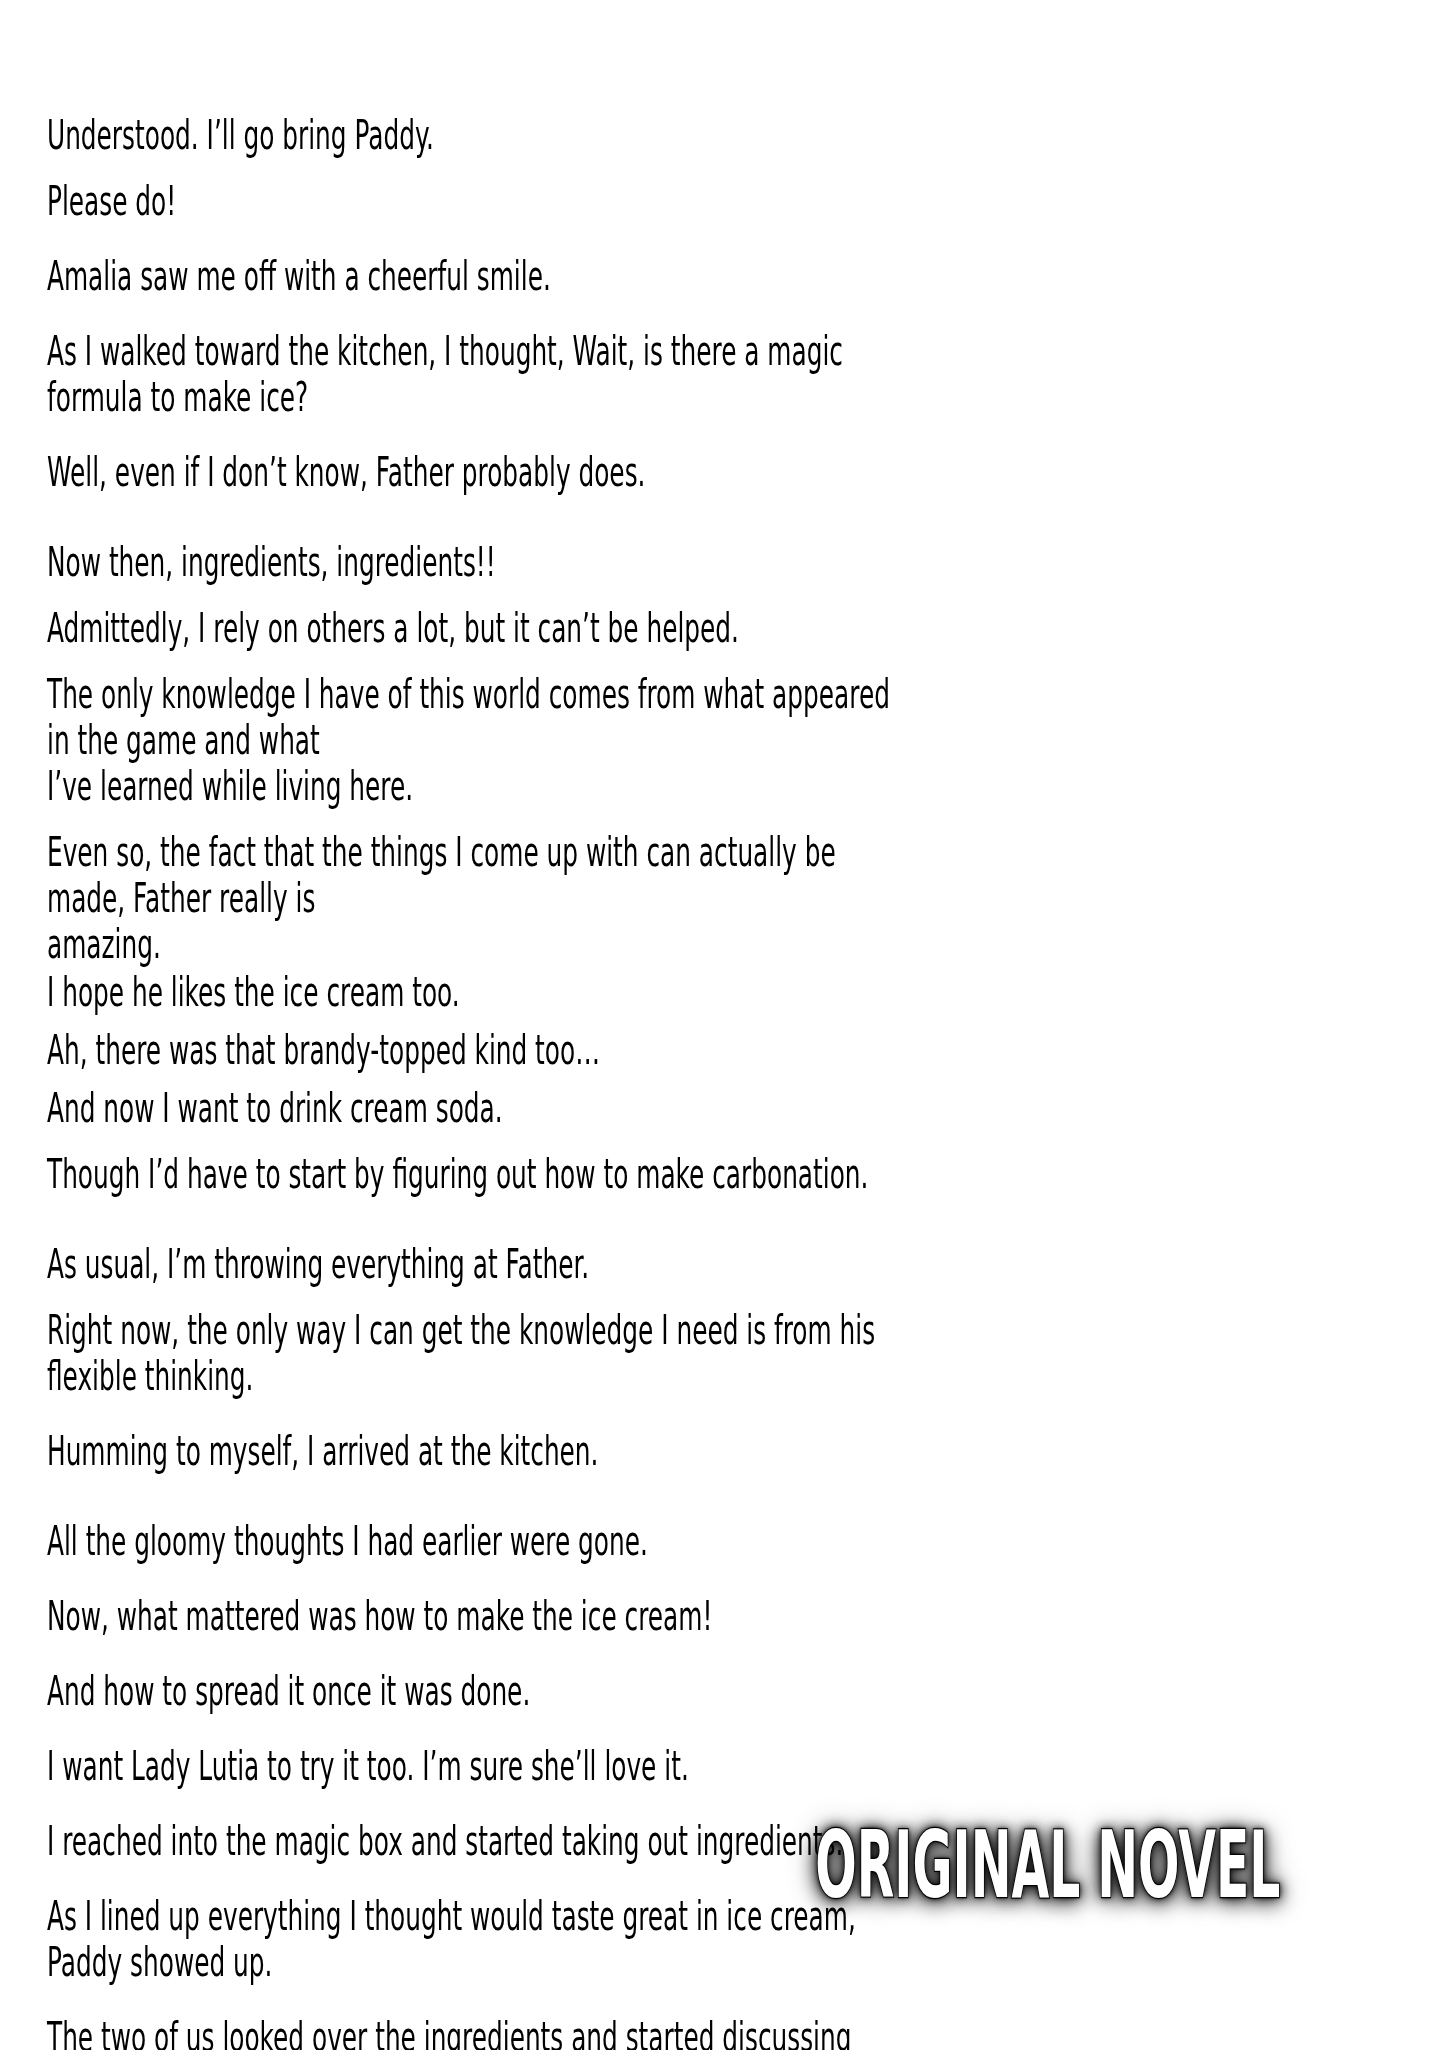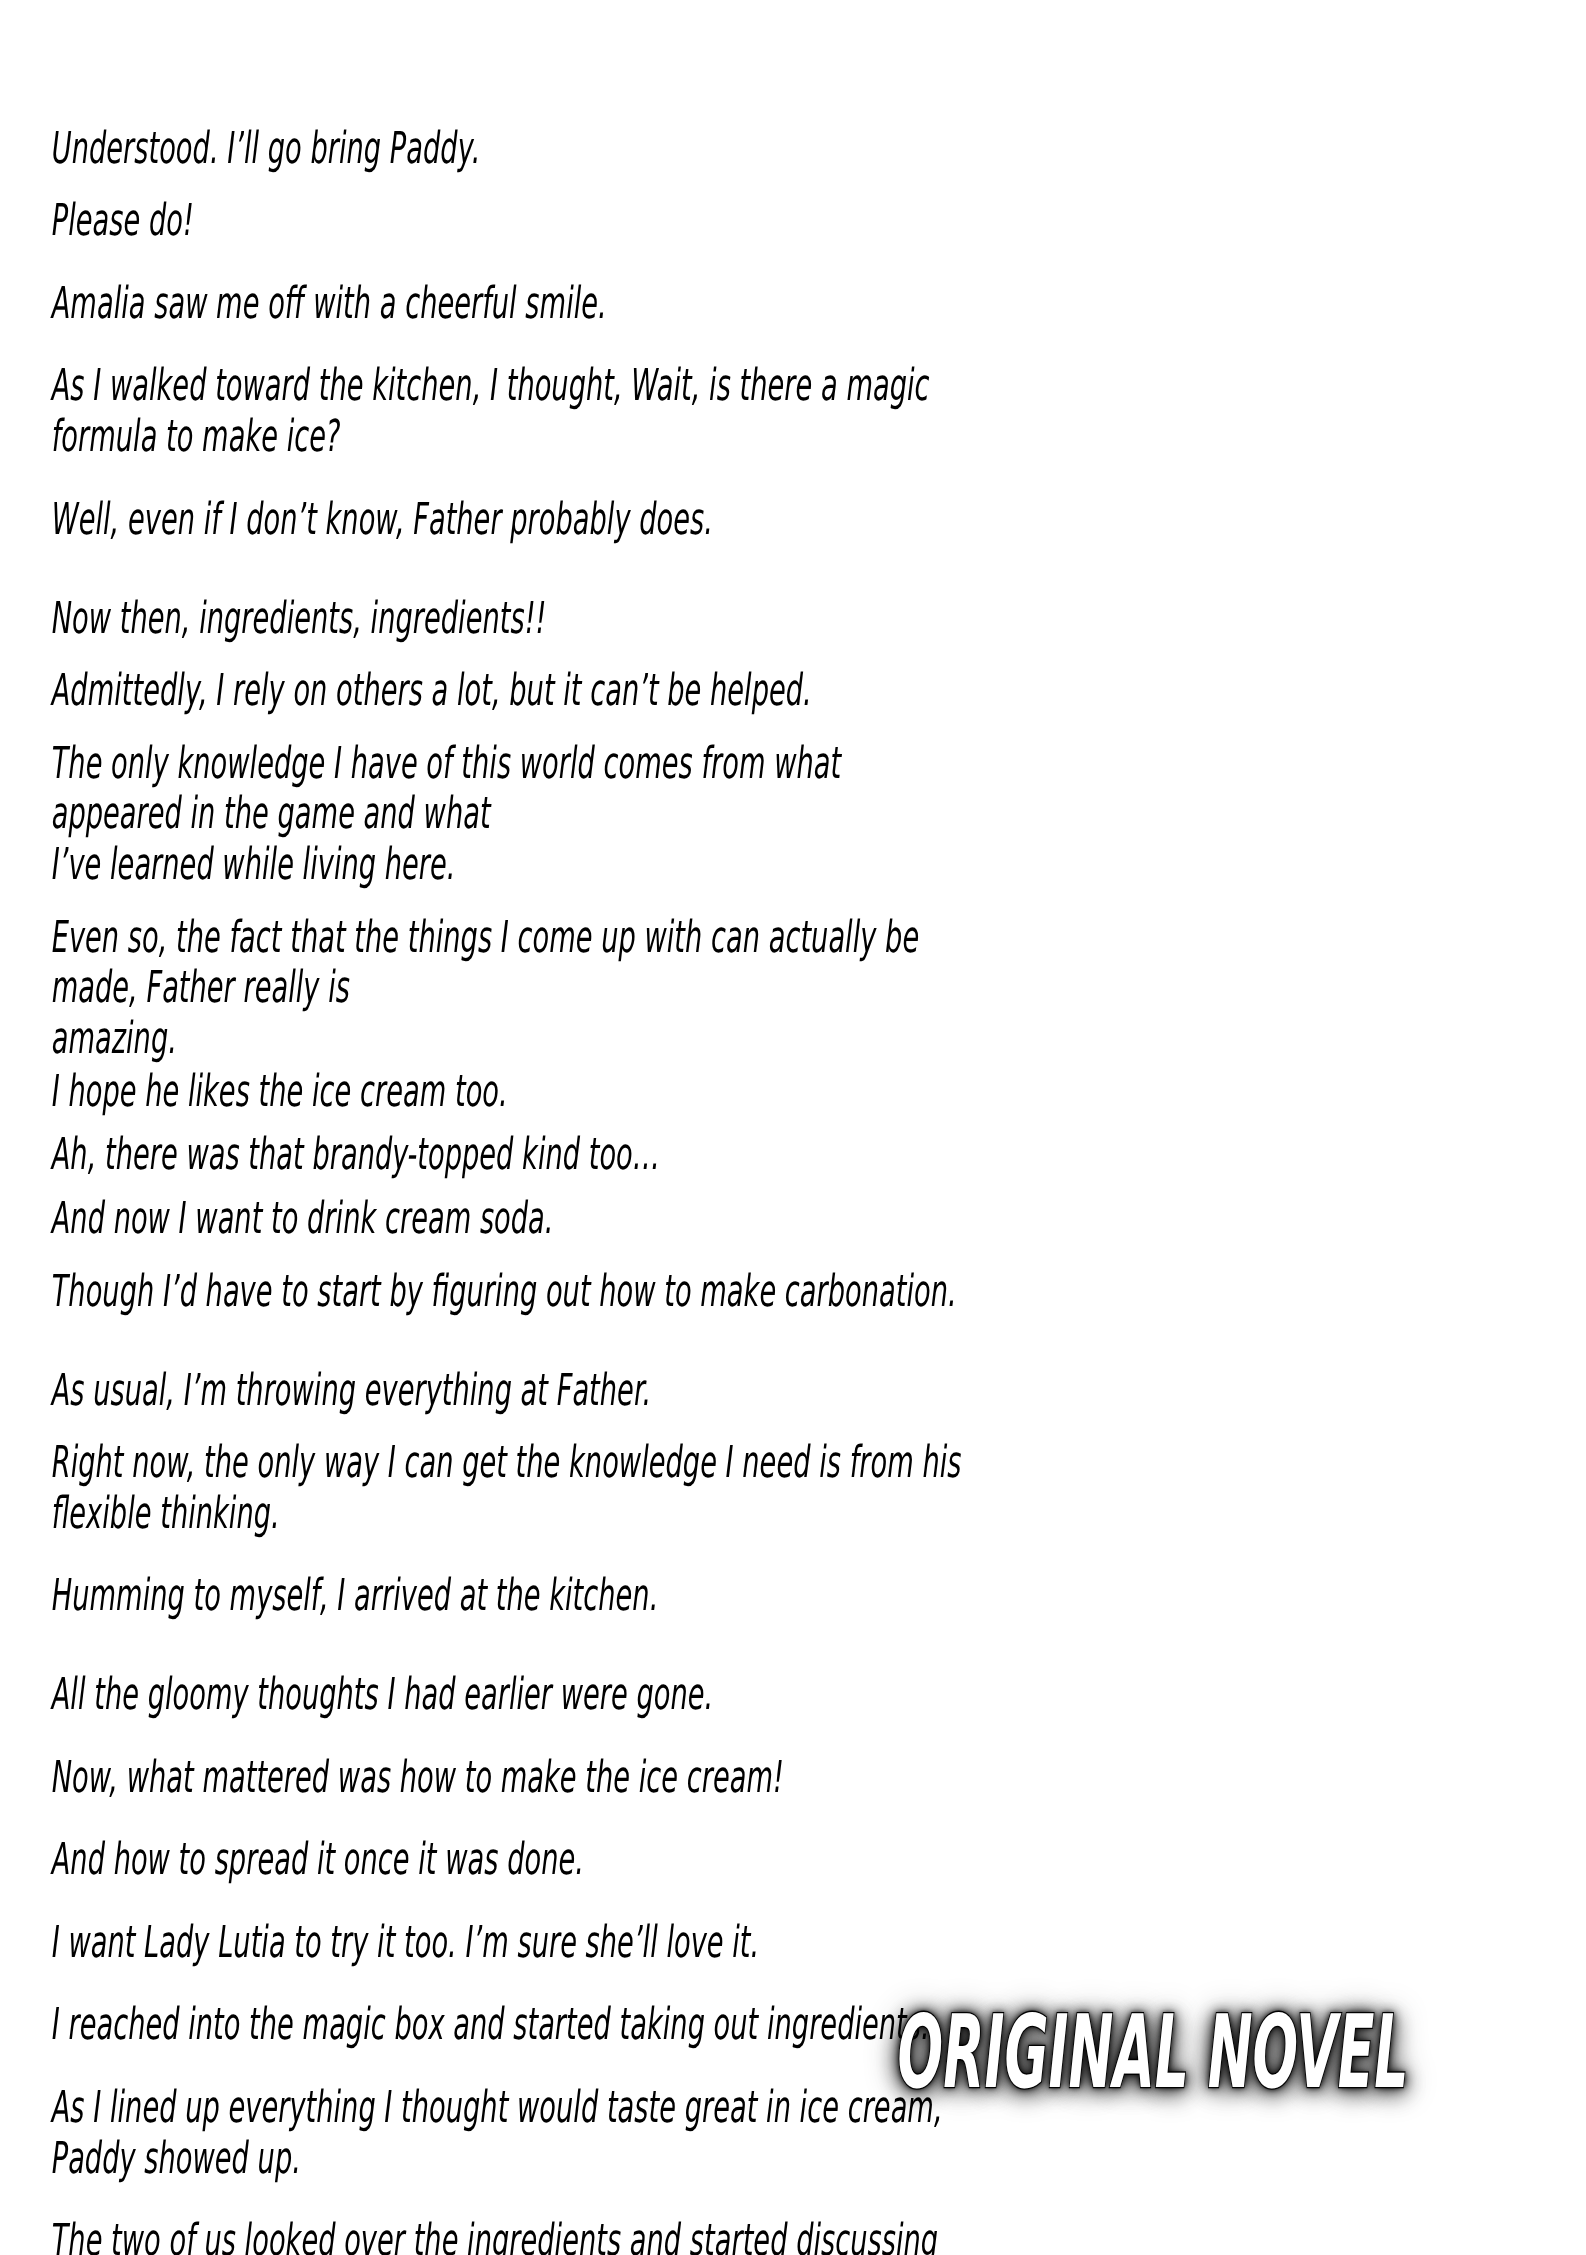--- a/index.html
+++ b/index.html
@@ -7,21 +7,20 @@
     padding: 0;
     background: #ffffff;
   }
   .page {
     position: relative;
     width: 1442px;
     height: 2050px;
     background: #ffffff;
     overflow: hidden;
     font-family: "DejaVu Sans", sans-serif;
-    font-style: italic;
   }
   .text-column {
     position: absolute;
     left: 47px;
     top: 112px;
     width: 1360px;
   }
   .para {
     margin: 0;
     color: #000000;

